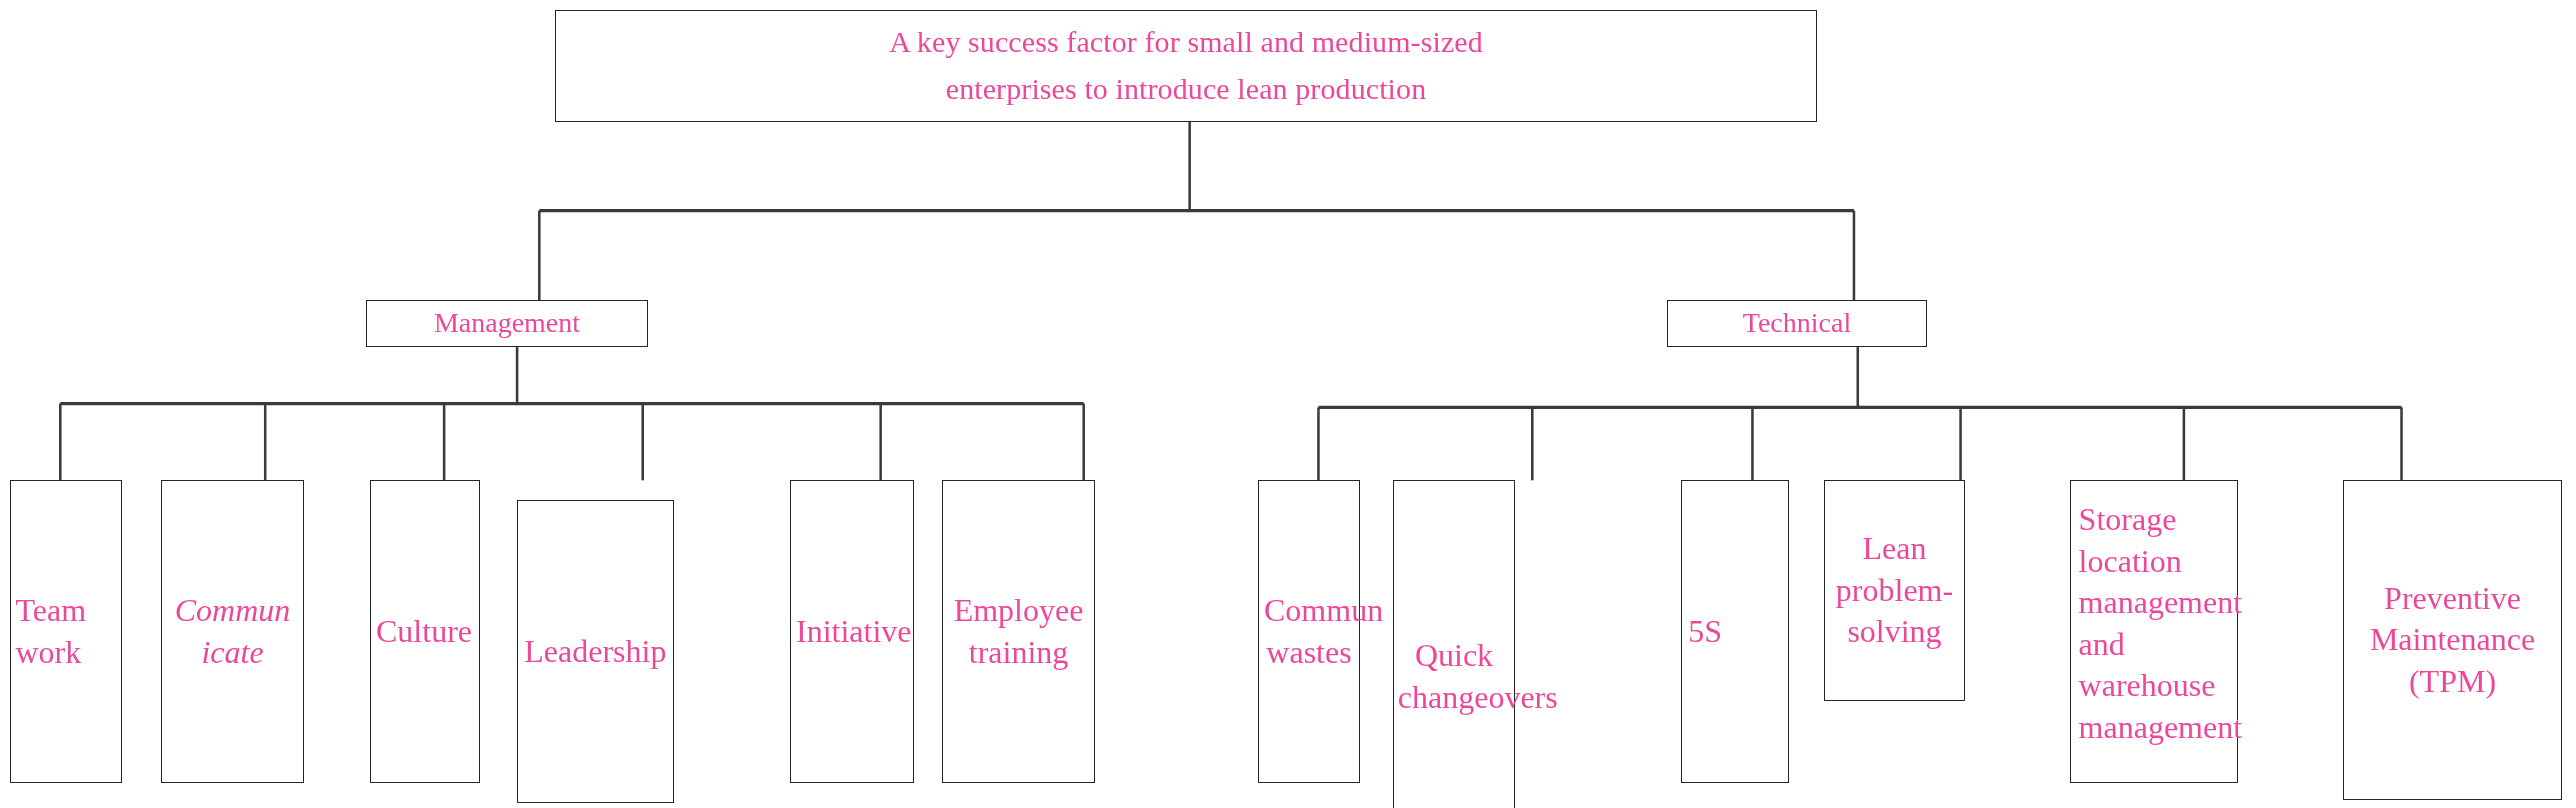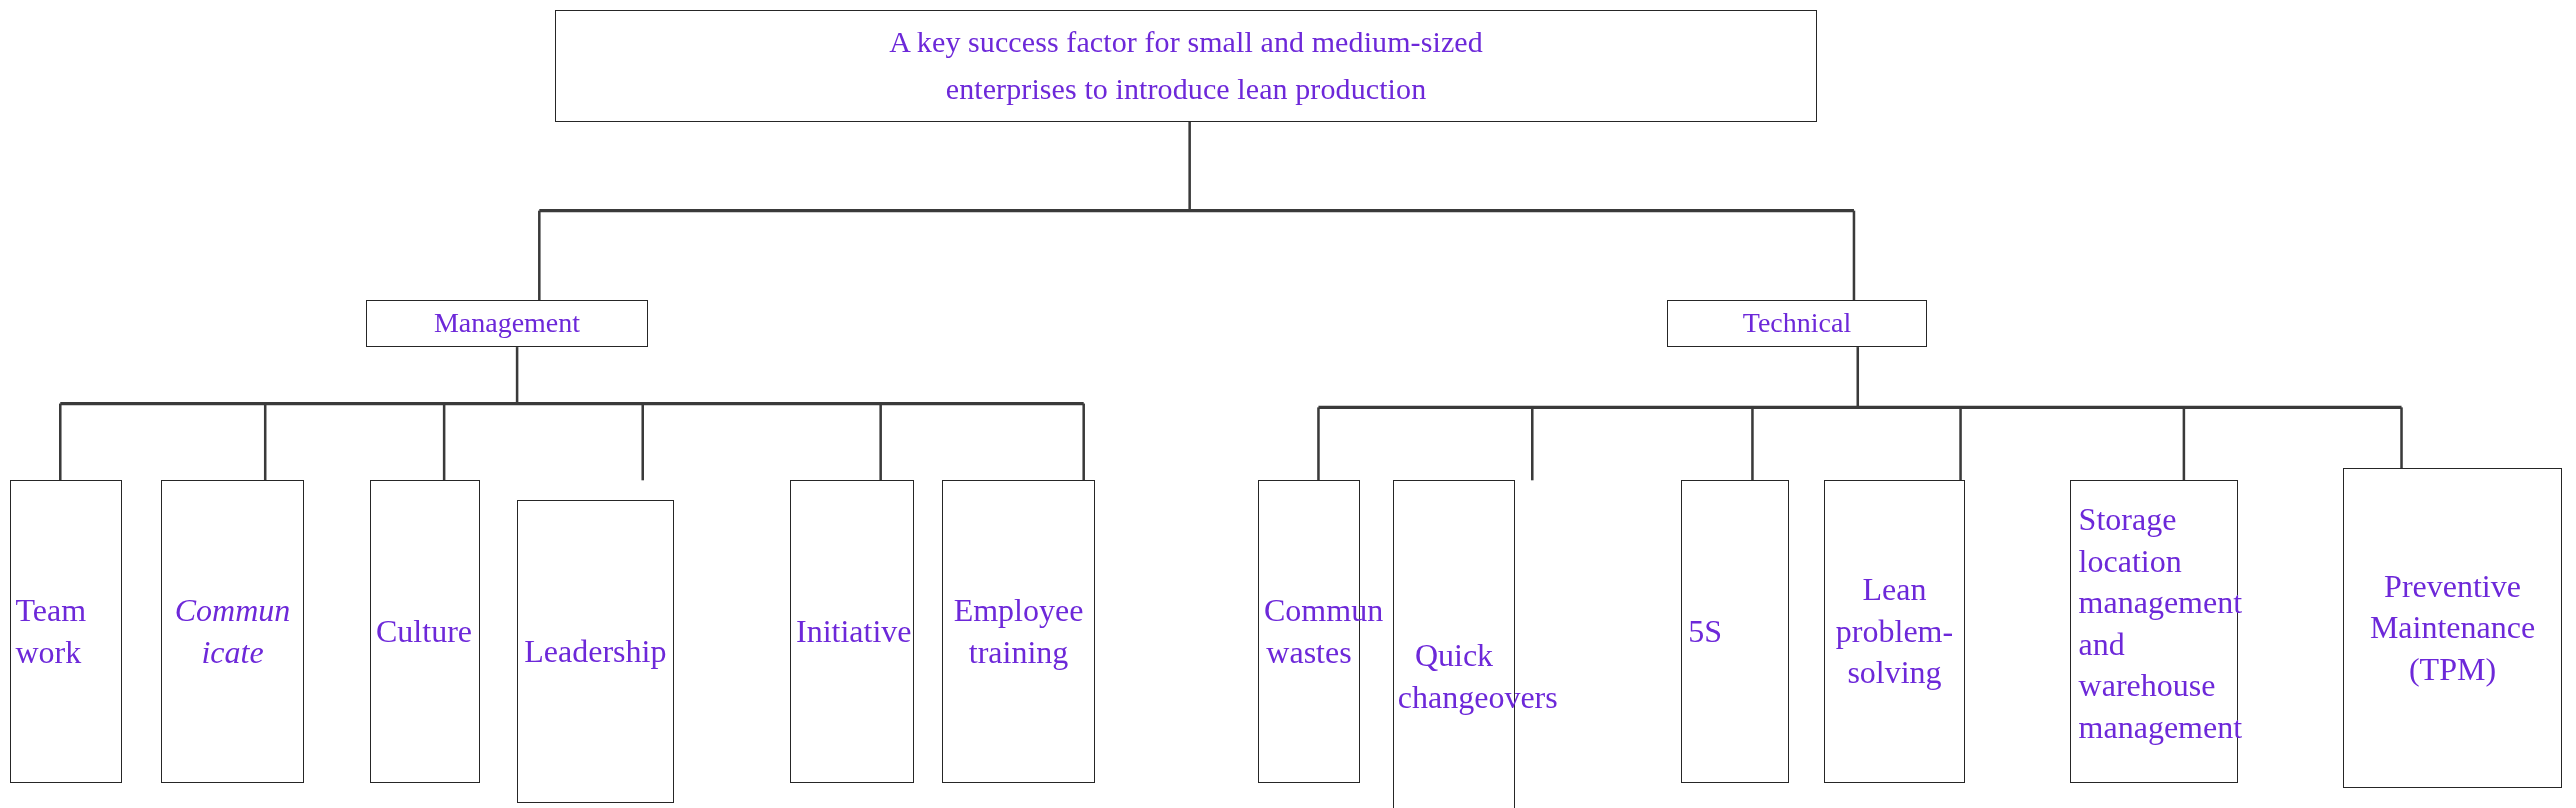--- a/index.html
+++ b/index.html
@@ -22,21 +22,21 @@
     width: 2576px;
     height: 809px;
     pointer-events: none;
   }
   .node {
     position: absolute;
     box-sizing: border-box;
     border: 1.9px solid #262626;
     background: #ffffff;
     display: flex;
-    color: #6d28d9;
+    color: #ec4899;
     line-height: 1.30;
   }
   .node .txt {
     display: block;
     width: 100%;
     white-space: pre-line;
   }
   
   .n-root {
     align-items: center;
@@ -156,35 +156,35 @@
 
   <div class="node n-leaf mid" style="left:1393px; top:480px; width:122px; height:393px; padding:0 3.8px;">
     <span class="txt align-center">Quick
 changeovers</span>
   </div>
 
   <div class="node n-leaf mid" style="left:1681px; top:480px; width:108px; height:303px; padding:0 6.3px;">
     <span class="txt align-left">5S</span>
   </div>
 
-  <div class="node n-leaf mid" style="left:1824px; top:480px; width:141px; height:303px; padding:0 5px;">
+  <div class="node n-leaf mid" style="left:1824px; top:480px; width:141px; height:221px; padding:0 5px;">
     <span class="txt align-center">Lean
 problem-
 solving</span>
   </div>
 
   <div class="node n-leaf top" style="left:2070px; top:480px; width:168px; height:303px; padding:18px 0 0 7.6px;">
     <span class="txt align-left">Storage
 location
 management
 and
 warehouse
 management</span>
   </div>
 
-  <div class="node n-leaf mid" style="left:2343px; top:468px; width:219px; height:320px; padding:9px 5px;">
+  <div class="node n-leaf mid" style="left:2343px; top:480px; width:219px; height:320px; padding:9px 5px;">
     <span class="txt align-center">Preventive
 Maintenance
 (TPM)</span>
   </div>
 
 </div>
 
 
 </body></html>

